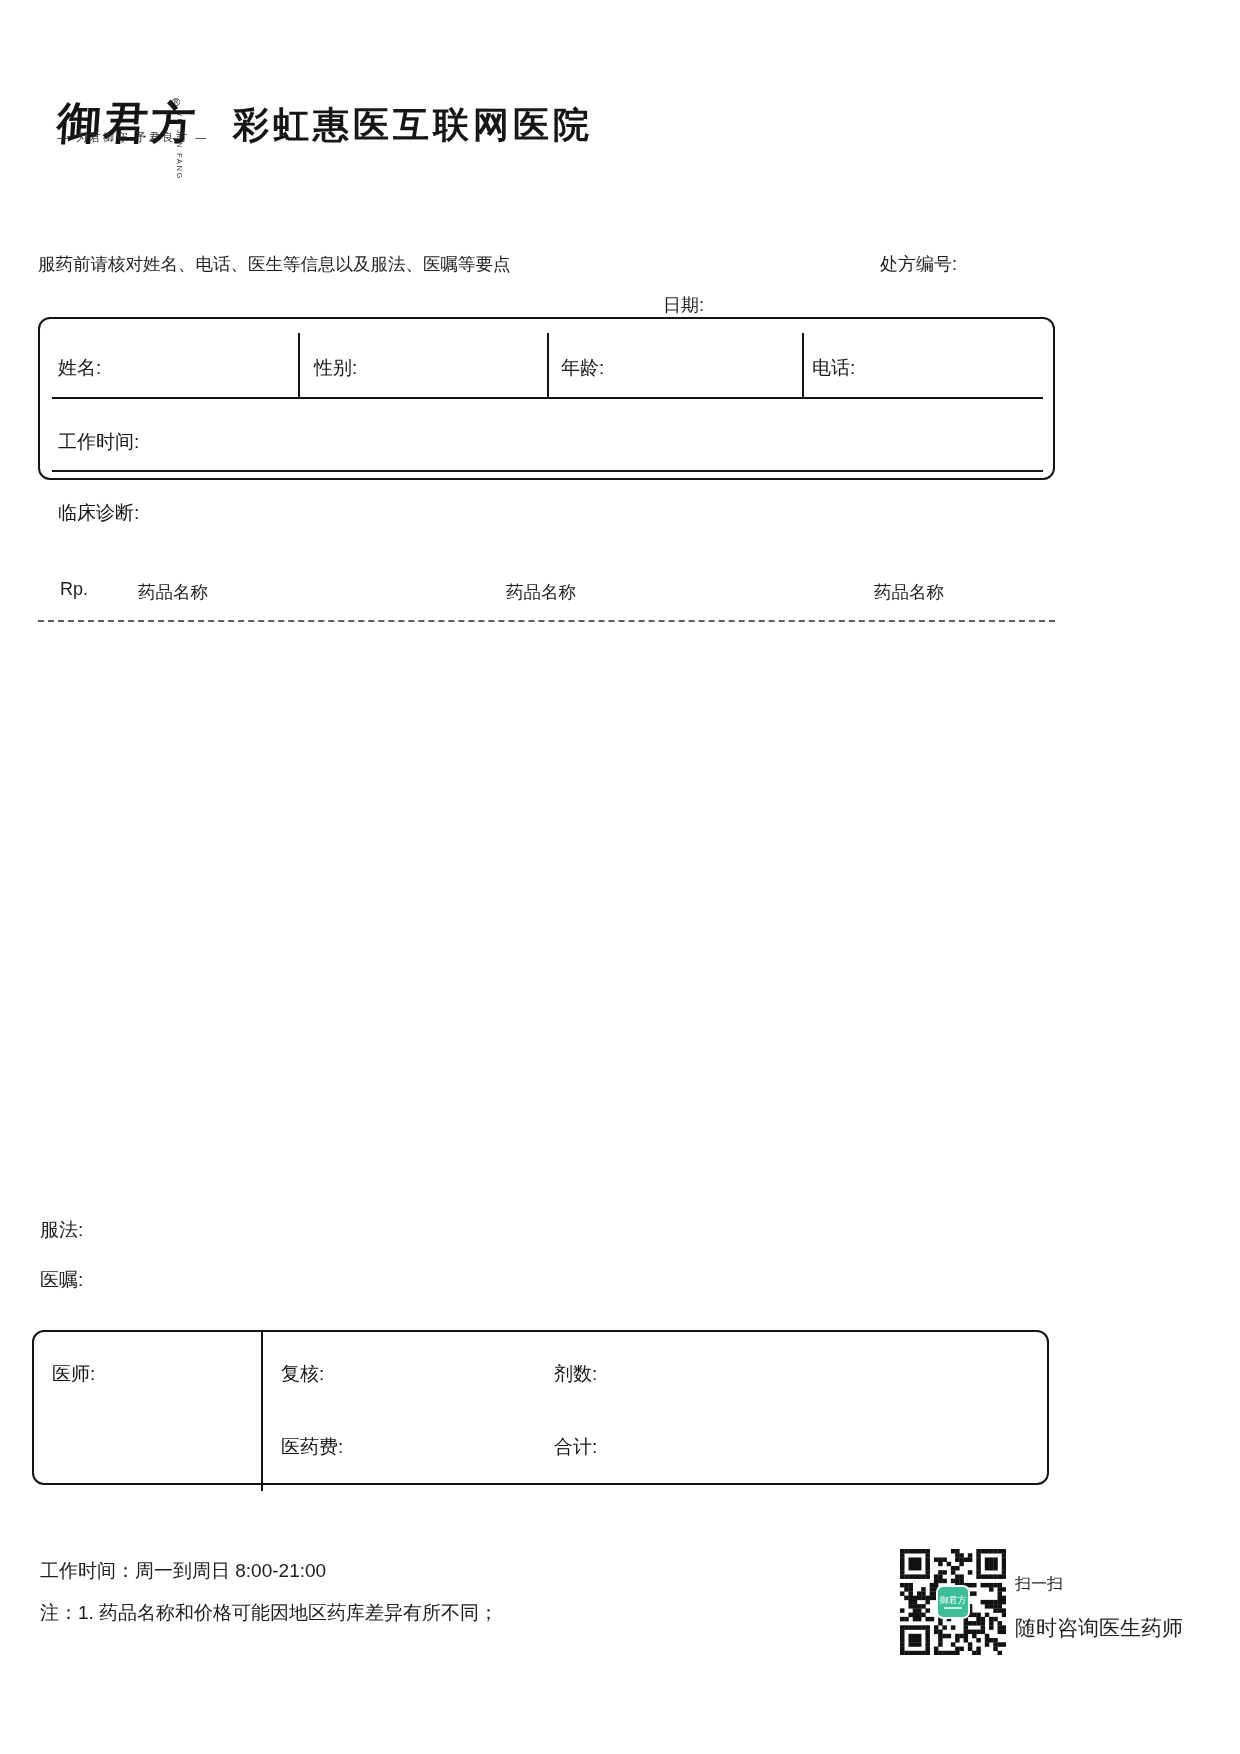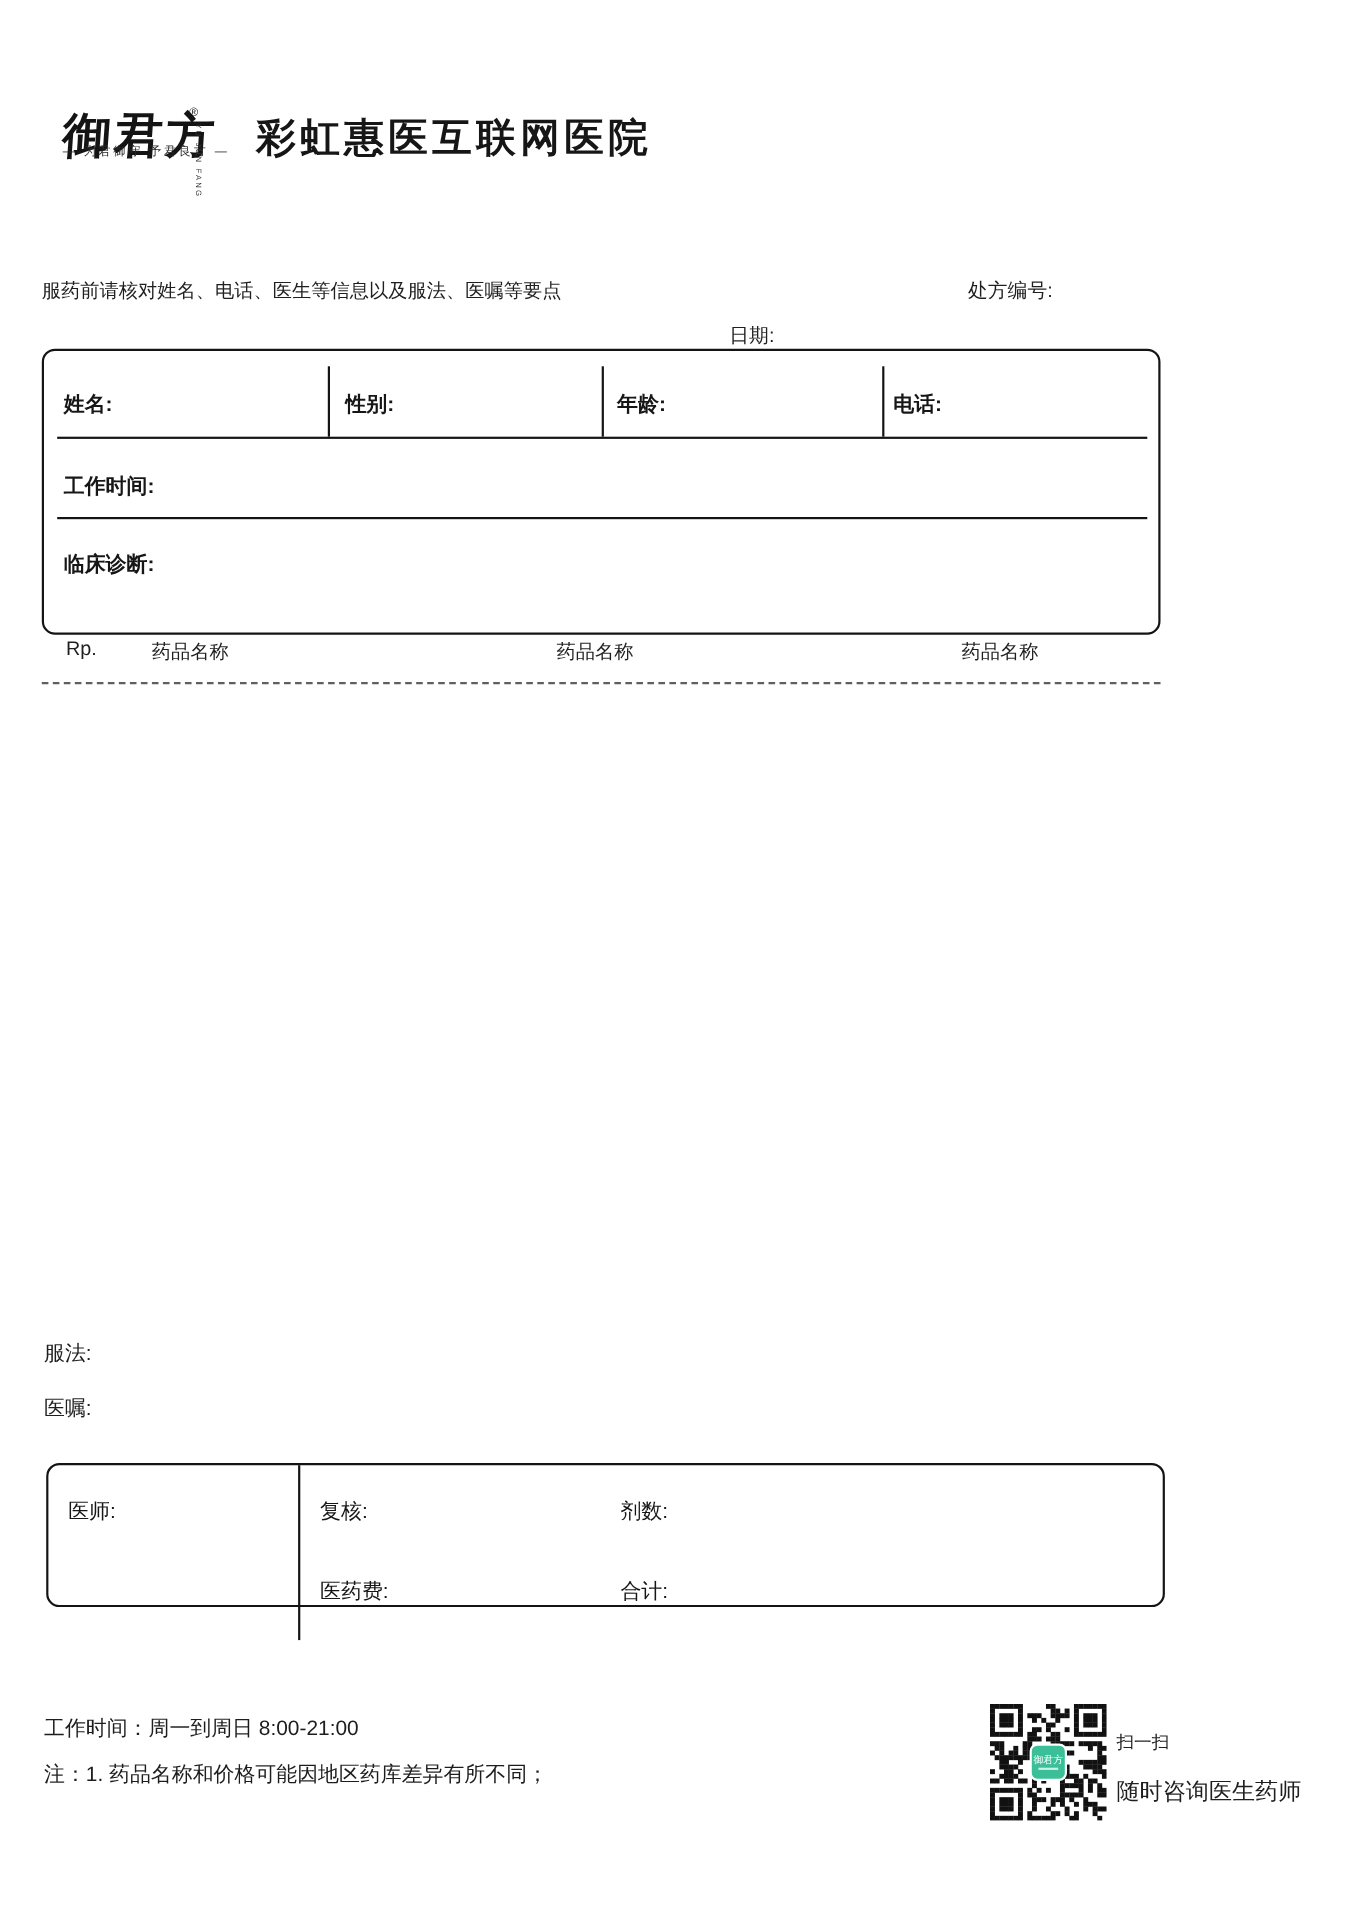--- a/index.html
+++ b/index.html
@@ -21,36 +21,36 @@
   .hospital-name { left:233px; top:101px; font-size:36px; font-weight:800;
     letter-spacing:4px; color:#161616; }
 
   
   .notice-text { left:38px; top:252px; font-size:17.5px; color:#1f1f1f;text-align:right; }
   .date-label { left:663px; top:252px; font-size:18px;margin-top:41px; }
   .rxno-label { left:880px; top:252px; font-size:18px; }
 
   
   .box { border:2px solid #141414; border-radius:12px; background:#fff; }
-  .patient-box { left:38px; top:317px; width:1017px; height:260px;font-weight:bold; }
+  .patient-box { left:38px; top:317px; width:1017px; height:163px; }
   .hline { position:absolute; left:12px; right:10px; border-top:2px solid #141414; }
   .vdiv  { position:absolute; width:2px; background:#141414; }
   .flabel { position:absolute; font-size:19px; color:#161616; white-space:nowrap; }
 
   
   .rp-label { left:60px; top:579px; font-size:18px; }
   .col-head { top:580px; font-size:17.5px; }
   .dash-line { left:38px; top:620px; width:1017px; border-top:2px dashed #5f5f5f; }
 
   
   .usage-label { left:40px; top:1217px; font-size:19px; }
   .advice-label { left:40px; top:1267px; font-size:19px; }
 
   
-  .sign-box { left:42px; top:1330px; width:1017px; height:131px; }
+  .sign-box { left:32px; top:1330px; width:1017px; height:155px; }
 
   
   .foot-line { left:40px; font-size:19px; color:#1d1d1d; }
   .qr-wrap { left:900px; top:1549px; width:106px; height:106px; }
   .qr-wrap svg { width:106px; height:106px; display:block; fill:#111; }
   .qr-logo { position:absolute; left:36px; top:36px; width:34px; height:34px;
     border-radius:7px; border:2px solid #fff; display:flex; flex-direction:column;
     align-items:center; justify-content:center; }
   .qr-logo .t1 { color:#fff; font-size:9px; line-height:10px; white-space:nowrap; }
   .qr-logo .t2 { margin-top:2px; width:18px; height:2px; background:rgba(255,255,255,.75); }

